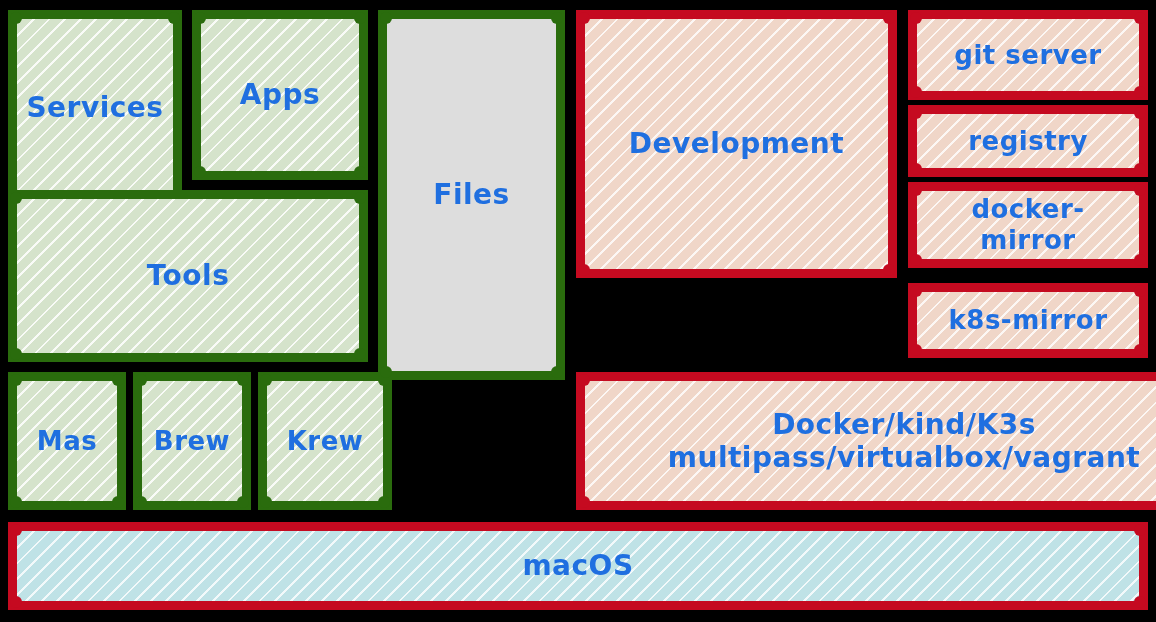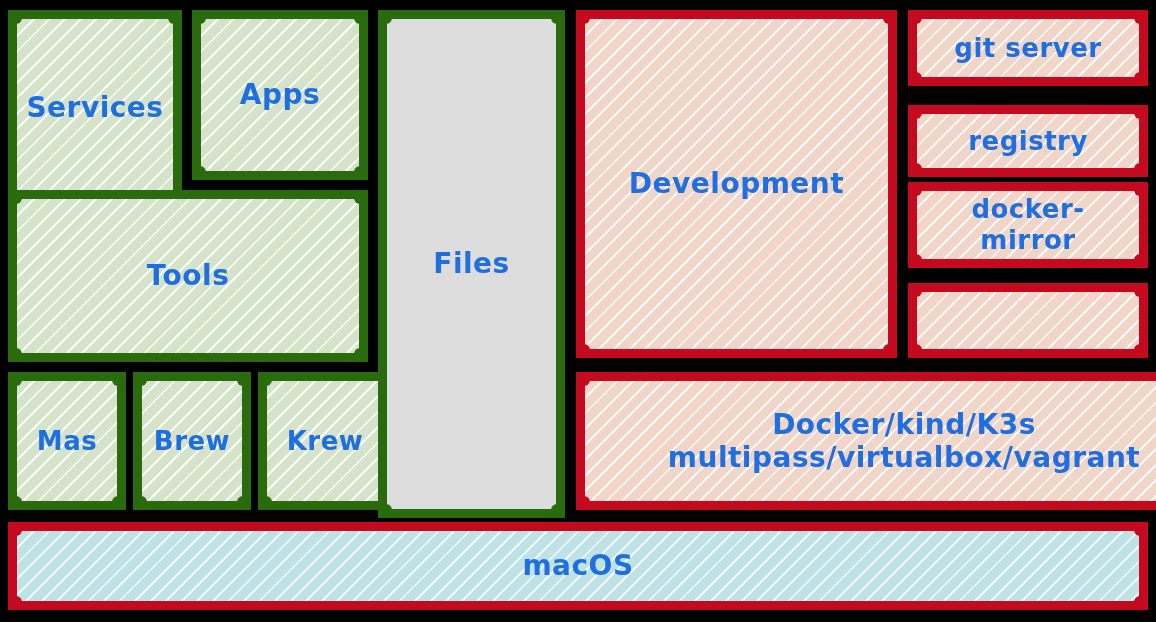--- a/index.html
+++ b/index.html
@@ -154,37 +154,37 @@
   </div>
 
   <div class="box g-border fs-26" style="left:258px; top:372px; width:134px; height:138px;">
     <span class="label">Krew</span>
     <i class="nib green" style="left:-7px; top:-7px;"></i>
     <i class="nib green" style="right:-7px; top:-7px;"></i>
     <i class="nib green" style="left:-7px; bottom:-7px;"></i>
     <i class="nib green" style="right:-7px; bottom:-7px;"></i>
   </div>
 
-  <div class="box g-plain fs-28" style="left:378px; top:10px; width:187px; height:508px;">
+  <div class="box g-plain fs-28" style="left:378px; top:10px; width:187px; height:370px;">
     <span class="label">Files</span>
     <i class="nib green" style="left:-7px; top:-7px;"></i>
     <i class="nib green" style="right:-7px; top:-7px;"></i>
     <i class="nib green" style="left:-7px; bottom:-7px;"></i>
     <i class="nib green" style="right:-7px; bottom:-7px;"></i>
   </div>
 
-  <div class="box r-border fs-28" style="left:576px; top:10px; width:321px; height:348px;">
+  <div class="box r-border fs-28" style="left:576px; top:10px; width:321px; height:268px;">
     <span class="label">Development</span>
     <i class="nib red" style="left:-7px; top:-7px;"></i>
     <i class="nib red" style="right:-7px; top:-7px;"></i>
     <i class="nib red" style="left:-7px; bottom:-7px;"></i>
     <i class="nib red" style="right:-7px; bottom:-7px;"></i>
   </div>
 
-  <div class="box r-border fs-26" style="left:908px; top:10px; width:240px; height:76px;">
+  <div class="box r-border fs-26" style="left:908px; top:10px; width:240px; height:90px;">
     <span class="label">git server</span>
     <i class="nib red" style="left:-7px; top:-7px;"></i>
     <i class="nib red" style="right:-7px; top:-7px;"></i>
     <i class="nib red" style="left:-7px; bottom:-7px;"></i>
     <i class="nib red" style="right:-7px; bottom:-7px;"></i>
   </div>
 
   <div class="box r-border fs-26" style="left:908px; top:105px; width:240px; height:72px;">
     <span class="label">registry</span>
     <i class="nib red" style="left:-7px; top:-7px;"></i>
@@ -195,20 +195,21 @@
 
   <div class="box r-border fs-26 overflow-text" style="left:908px; top:182px; width:240px; height:86px;text-align:center;">
     <span class="label" style="width:200px;">docker-mirror</span>
     <i class="nib red" style="left:-7px; top:-7px;"></i>
     <i class="nib red" style="right:-7px; top:-7px;"></i>
     <i class="nib red" style="left:-7px; bottom:-7px;"></i>
     <i class="nib red" style="right:-7px; bottom:-7px;"></i>
   </div>
 
   <div class="box r-border fs-26" style="left:908px; top:283px; width:240px; height:75px;">
+    <span class="label">k8s-mirror</span>
     <i class="nib red" style="left:-7px; top:-7px;"></i>
     <i class="nib red" style="right:-7px; top:-7px;"></i>
     <i class="nib red" style="left:-7px; bottom:-7px;"></i>
     <i class="nib red" style="right:-7px; bottom:-7px;"></i>
   </div>
 
   <div class="box r-border fs-28" style="left:576px; top:372px; width:656px; height:138px; flex-direction:column;">
     <span class="label">Docker/kind/K3s</span>
     <span class="label">multipass/virtualbox/vagrant</span>
     <i class="nib red" style="left:-7px; top:-7px;"></i>

